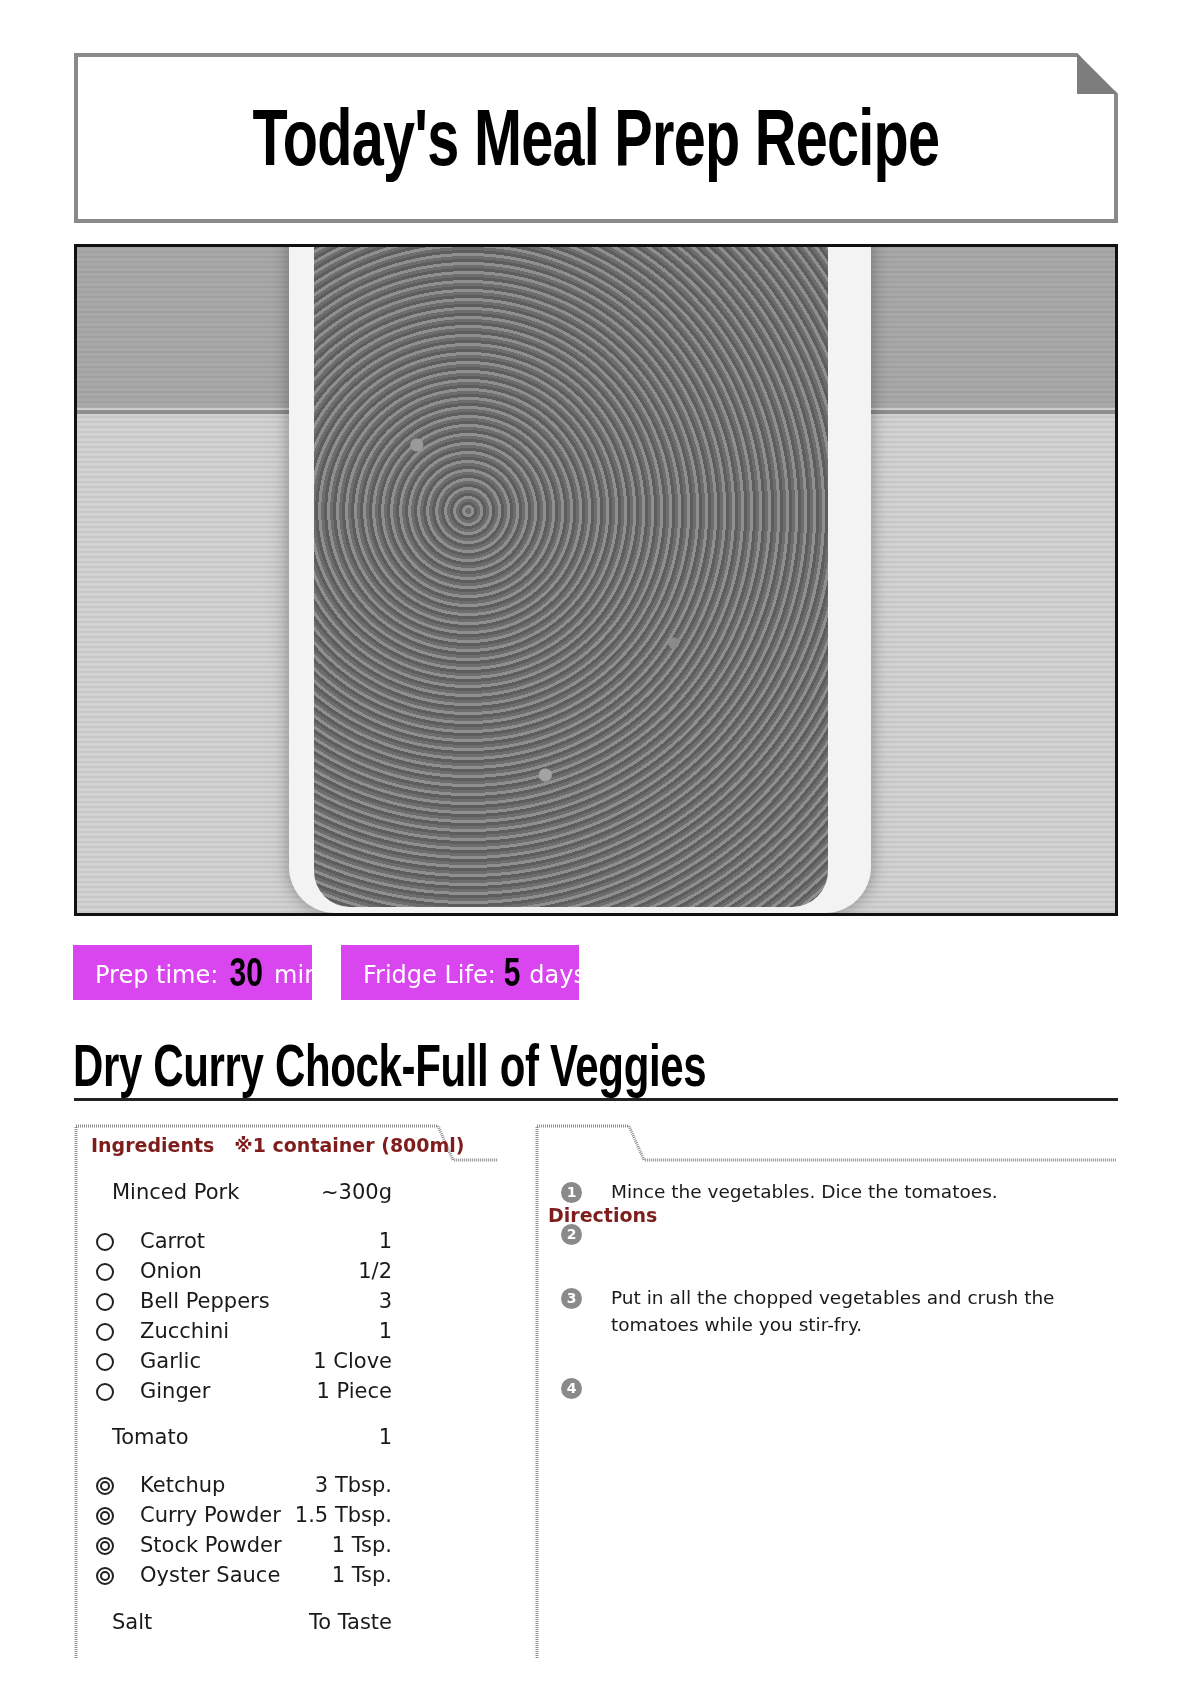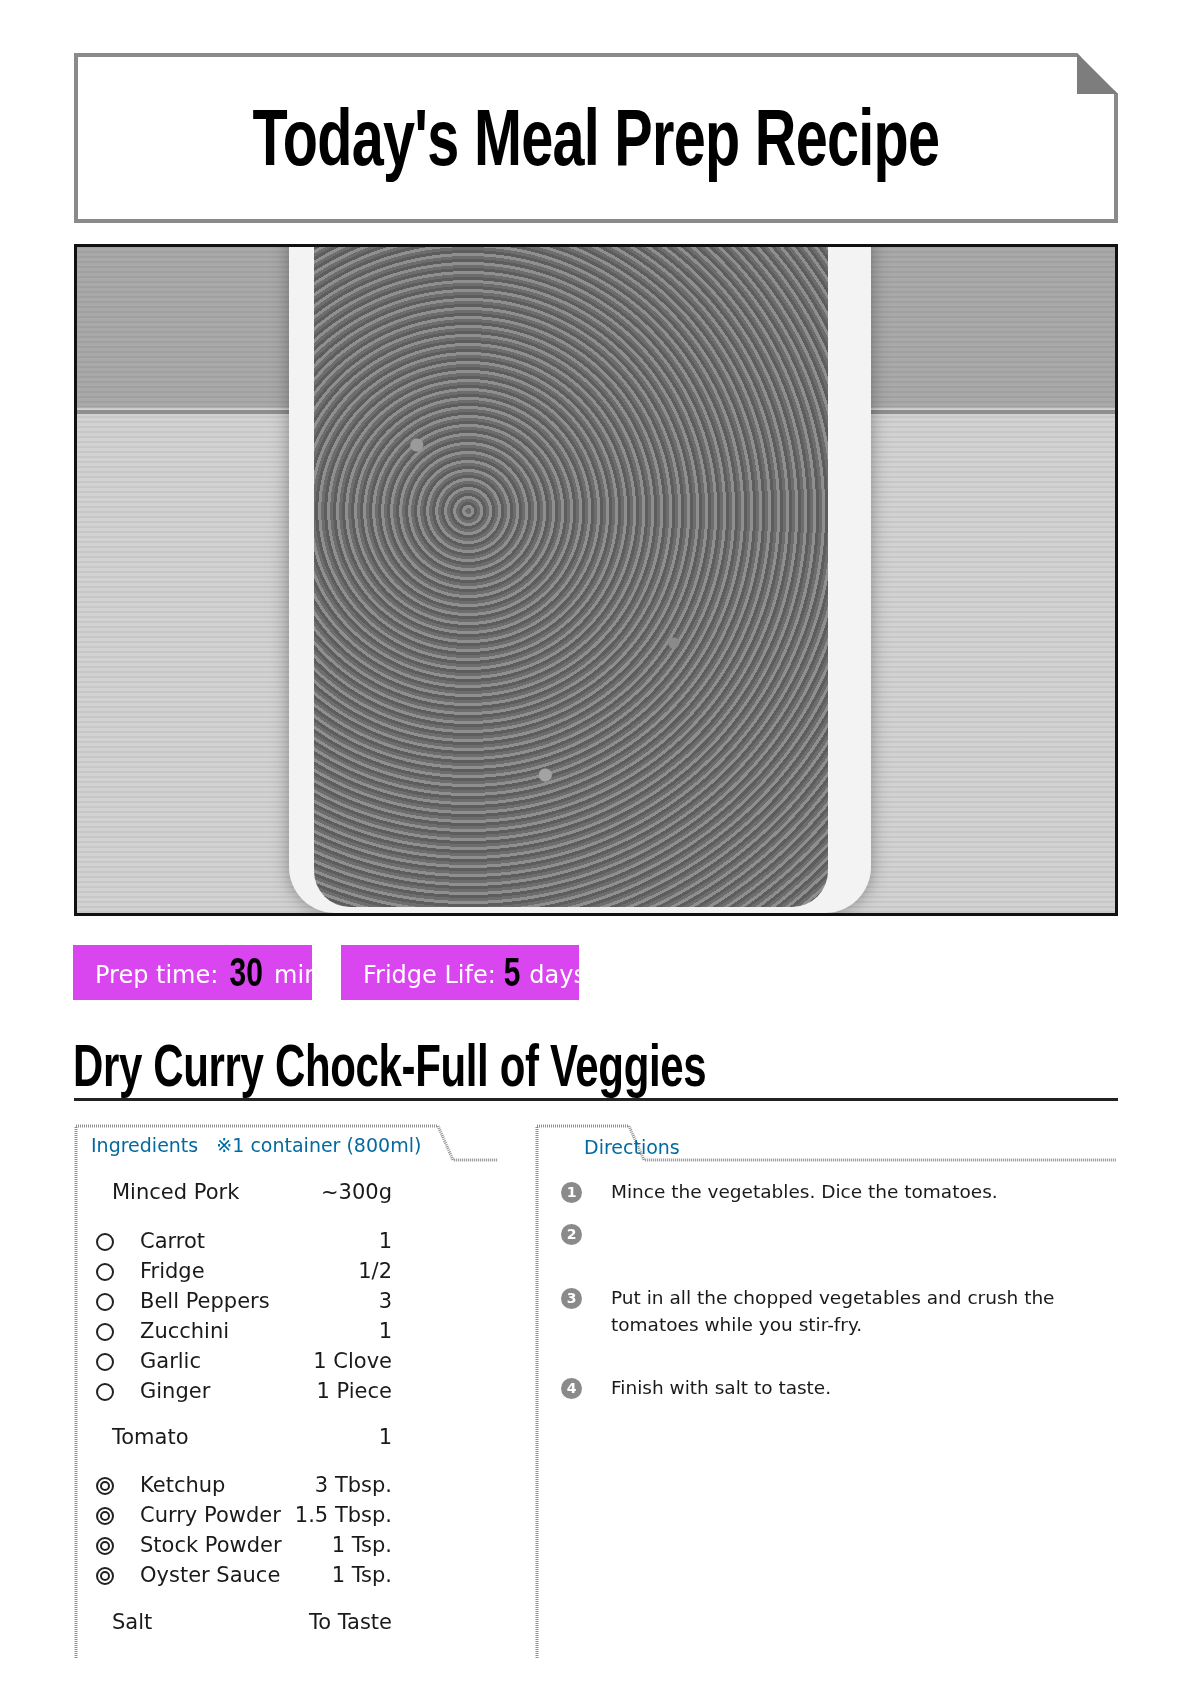--- a/index.html
+++ b/index.html
@@ -34,23 +34,23 @@
   .badge .num { display:inline-block; font-family:"Liberation Sans", sans-serif; font-weight:bold; font-size:40px; color:#000; transform:scaleX(0.75); margin:0 -2px; vertical-align:-3px; }
   #badge-prep { left:73px; width:239px; }
   #badge-fridge { left:341px; width:238px; }
 
   
   #recipe-title { left:73px; top:1030px; font-family:"Liberation Sans", sans-serif; font-weight:bold; font-size:60px; line-height:72px; color:#000; transform:scaleX(0.70); transform-origin:0 50%; white-space:nowrap; letter-spacing:-0.5px; }
   #recipe-rule { left:74px; top:1098px; width:1044px; height:3px; background:#222; }
 
   
   #ing-svg, #dir-svg { position:absolute; left:0; top:0; }
-  .panel-label { color:#0369a1; font-size:19px; white-space:nowrap; }
+  .panel-label { color:#7f1d1d; font-size:19px; white-space:nowrap;font-weight:bold; }
   #ing-label { left:91px; top:1134px; }
-  #dir-label { left:548px; top:1136px;margin-left:36px; }
+  #dir-label { left:548px; top:1204px; }
 
   .ing-row { position:absolute; left:80px; width:312px; height:28px; font-size:21px; line-height:28px; }
   .ing-row .bullet { position:absolute; left:16px; top:6px; width:14px; height:14px; border:2px solid #222; border-radius:50%; }
   .ing-row .bullet.double::after { content:""; position:absolute; left:2px; top:2px; width:6px; height:6px; border:2px solid #222; border-radius:50%; }
   .ing-row .name { position:absolute; left:60px; top:0; white-space:nowrap; }
   .ing-row .name.plain { left:32px; }
   .ing-row .amt { position:absolute; right:0; top:0; white-space:nowrap; }
 
   
   .step { position:absolute; left:560px; width:540px; font-size:18.5px; line-height:26.5px; }
@@ -99,21 +99,21 @@
   <span class="name plain">Minced Pork</span>
   <span class="amt">~300g</span>
 </div>
 <div class="ing-row" style="top:1227px">
   <span class="bullet"></span>
   <span class="name">Carrot</span>
   <span class="amt">1</span>
 </div>
 <div class="ing-row" style="top:1257px">
   <span class="bullet"></span>
-  <span class="name">Fridge</span>
+  <span class="name">Onion</span>
   <span class="amt">1/2</span>
 </div>
 <div class="ing-row" style="top:1287px">
   <span class="bullet"></span>
   <span class="name">Bell Peppers</span>
   <span class="amt">3</span>
 </div>
 <div class="ing-row" style="top:1317px">
   <span class="bullet"></span>
   <span class="name">Zucchini</span>
@@ -174,15 +174,14 @@
 <div class="step" style="top:1285px">
   <span class="n">3</span>
   <div class="t">
     <div>Put in all the chopped vegetables and crush the</div>
     <div>tomatoes while you stir-fry.</div>
   </div>
 </div>
 <div class="step" style="top:1375px">
   <span class="n">4</span>
   <div class="t">
-    <div>Finish with salt to taste.</div>
   </div>
 </div>
 
 </body></html>

